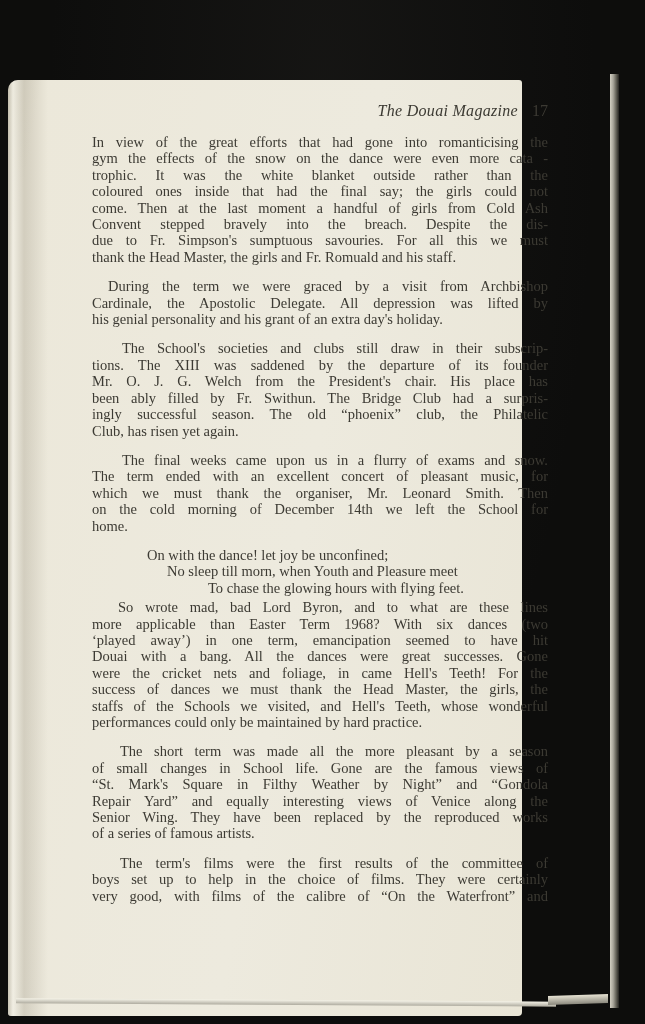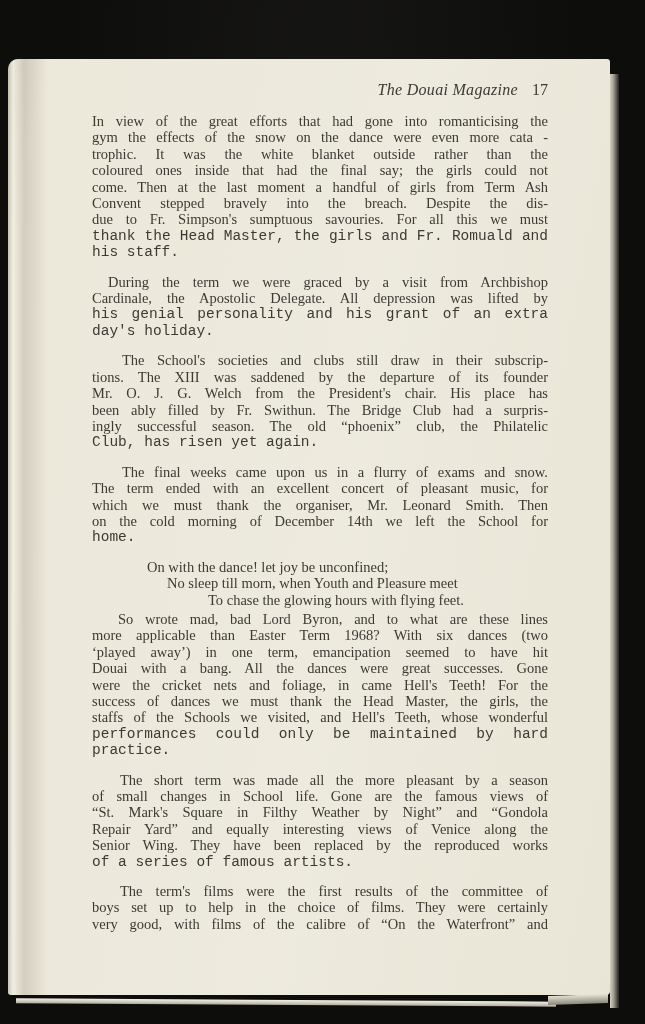--- a/index.html
+++ b/index.html
@@ -10,21 +10,21 @@
     font-family:"Liberation Serif","DejaVu Serif",serif;
   }
   
   .cover {
     position:absolute; inset:0;
     background:
       radial-gradient(ellipse at 50% 10%, rgba(60,58,54,0.18), transparent 60%),
       #0d0d0c;
   }
   .page {
-    position:absolute; left:8px; top:59px; width:602px; height:936px;
+    position:absolute; left:8px; top:80px; width:514px; height:936px;
     background:linear-gradient(100deg,#e3dfd0 0%,#ece8da 5%,#edeade 55%,#e9e5d6 100%);
     border-radius:10px 3px 4px 3px;
   }
   
   .page::before {
     content:""; position:absolute; left:0; top:0; bottom:0; width:40px;
     background:linear-gradient(90deg,
       rgba(120,112,92,0.30) 0px,
       rgba(245,243,234,0.55) 5px,
       rgba(120,112,92,0.22) 16px,
@@ -52,40 +52,40 @@
     position:absolute; left:84px; top:22px; width:456px;
     color:#3c3a33;
     font-size:14.5px; line-height:16.4px;
   }
   .header { text-align:right; margin-bottom:14px; font-size:16px; line-height:18px; }
   .journal { font-style:italic; letter-spacing:0.3px; }
   .pagenum { margin-left:14px; }
   .para { margin-bottom:13px; }
   .para.poem { margin-bottom:3px; }
   .line { text-align:justify; text-align-last:justify; }
-  .line.endline { text-align:justify; text-align-last:left;font-family:Liberation Mono, monospace; }
+  .line.endline { text-align:justify; text-align-last:left; }
   .line.poemline { text-align:left; text-align-last:left; }
 </style>
 </head>
 <body>
 
 <div class="cover"></div>
 
 <div class="page">
   <div class="content">
     <div class="header">
       <span class="journal">The Douai Magazine</span><span class="pagenum">17</span>
     </div>
     <div id="paras">
         <div class="para prose">
           <div class="line" style="text-indent: 0px;">In view of the great efforts that had gone into romanticising the</div>
           <div class="line">gym the effects of the snow on the dance were even more cata -</div>
           <div class="line">trophic. It was the white blanket outside rather than the</div>
           <div class="line">coloured ones inside that had the final say; the girls could not</div>
-          <div class="line">come. Then at the last moment a handful of girls from Term Ash</div>
+          <div class="line">come. Then at the last moment a handful of girls from Cold Ash</div>
           <div class="line">Convent stepped bravely into the breach. Despite the dis-</div>
           <div class="line">due to Fr. Simpson's sumptuous savouries. For all this we must</div>
           <div class="line endline">thank the Head Master, the girls and Fr. Romuald and his staff.</div>
         </div>
         <div class="para prose">
           <div class="line" style="text-indent: 16px;">During the term we were graced by a visit from Archbishop</div>
           <div class="line">Cardinale, the Apostolic Delegate. All depression was lifted by</div>
           <div class="line endline">his genial personality and his grant of an extra day's holiday.</div>
         </div>
         <div class="para prose">

